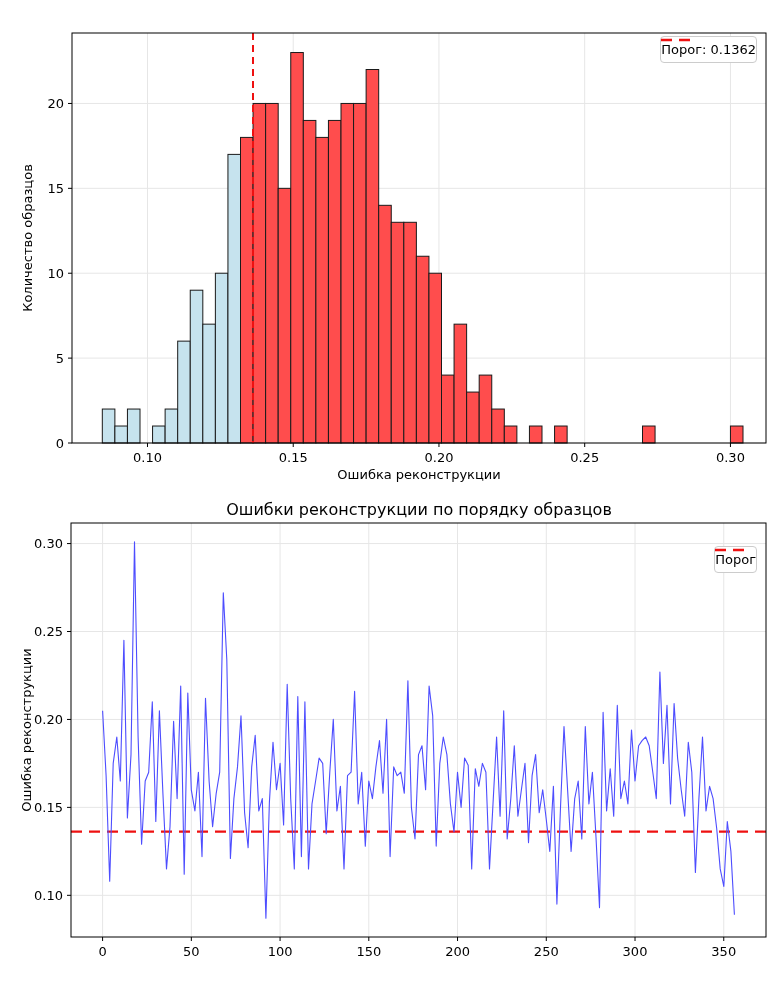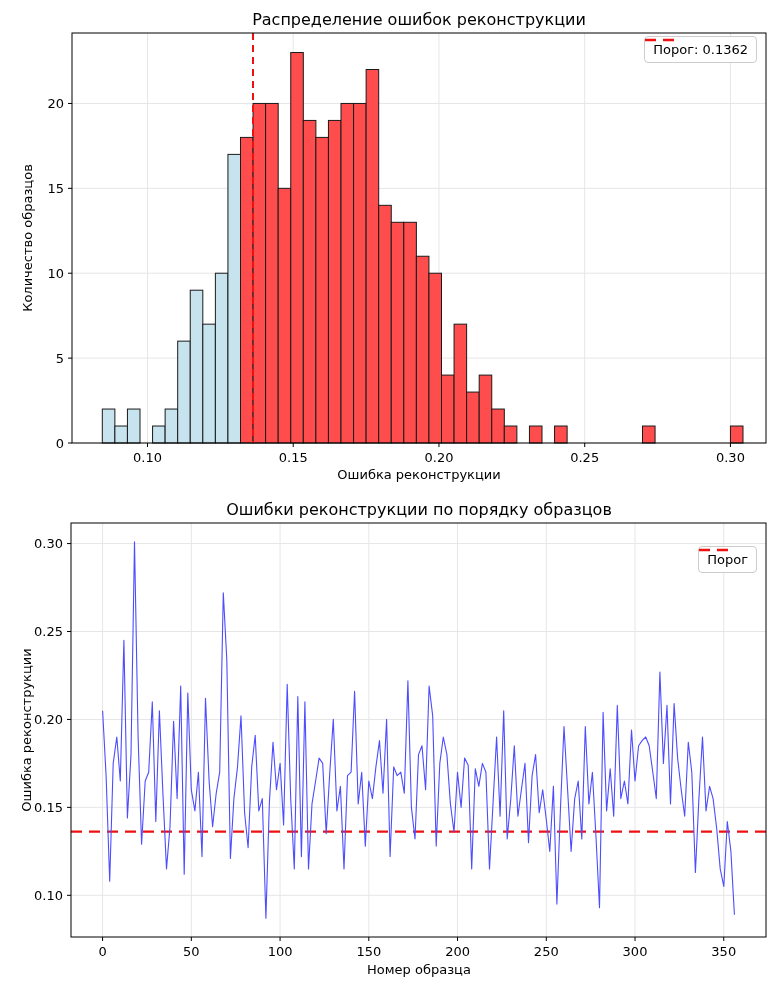--- a/index.html
+++ b/index.html
@@ -11,21 +11,21 @@
   .t2{top:500px;}
   .xlabel{position:absolute;left:72px;width:694px;text-align:center;font-size:13px;}
   .x1{top:467px;}
   .x2{top:962px;}
   .ylabel{position:absolute;white-space:nowrap;font-size:13px;
           transform:rotate(-90deg) translateX(-50%);transform-origin:0 0;}
   .y1{left:20px;top:238px;}
   .y2{left:19px;top:730px;}
   .legend{position:absolute;right:20px;display:flex;align-items:center;gap:9px;
           background:#fff;border:1px solid #ccc;border-radius:4px;
-          padding:5px 8px;font-size:13px;box-shadow:0 0 0 0;}
+          padding:5px 0;font-size:13px;box-shadow:0 0 0 0;}
   .lg1{top:36px;}
   .lg2{top:546px;}
   .dash{flex:0 0 auto;}
 </style>
 </head>
 <body>
 
 <div class="fig">
   <svg id="plot-svg" width="777" height="989">
       <line x1="147.49181016379674" y1="33" x2="147.49181016379674" y2="443" stroke="#e6e6e6" stroke-width="1"></line>
@@ -133,32 +133,30 @@
       <line x1="67" y1="807.3831775700935" x2="71" y2="807.3831775700935" stroke="#000" stroke-width="1"></line>
       <text x="63" y="811.8831775700935" text-anchor="end" font-size="13px" font-family="DejaVu Sans, Liberation Sans, sans-serif" fill="#000">0.15</text>
       <line x1="67" y1="719.447748513169" x2="71" y2="719.447748513169" stroke="#000" stroke-width="1"></line>
       <text x="63" y="723.947748513169" text-anchor="end" font-size="13px" font-family="DejaVu Sans, Liberation Sans, sans-serif" fill="#000">0.20</text>
       <line x1="67" y1="631.5123194562447" x2="71" y2="631.5123194562447" stroke="#000" stroke-width="1"></line>
       <text x="63" y="636.0123194562447" text-anchor="end" font-size="13px" font-family="DejaVu Sans, Liberation Sans, sans-serif" fill="#000">0.25</text>
       <line x1="67" y1="543.5768903993203" x2="71" y2="543.5768903993203" stroke="#000" stroke-width="1"></line>
       <text x="63" y="548.0768903993203" text-anchor="end" font-size="13px" font-family="DejaVu Sans, Liberation Sans, sans-serif" fill="#000">0.30</text>
     </svg>
 
-  <div class="title t1">Распределение ошибок реконструкции</div>
   <div class="xlabel x1">Ошибка реконструкции</div>
   <div class="ylabel y1">Количество образцов</div>
   <div class="legend lg1">
     <svg class="dash" width="36" height="6">
       <line x1="0" y1="3" x2="36" y2="3" stroke="#ee1111" stroke-width="2.6" stroke-dasharray="11 7"></line>
     </svg>
     <span>Порог: 0.1362</span>
   </div>
 
   <div class="title t2">Ошибки реконструкции по порядку образцов</div>
-  <div class="xlabel x2">Номер образца</div>
   <div class="ylabel y2">Ошибка реконструкции</div>
   <div class="legend lg2">
     <svg class="dash" width="36" height="6">
       <line x1="0" y1="3" x2="36" y2="3" stroke="#ee1111" stroke-width="2.6" stroke-dasharray="11 7"></line>
     </svg>
     <span>Порог</span>
   </div>
 </div>
 
 </body></html>

